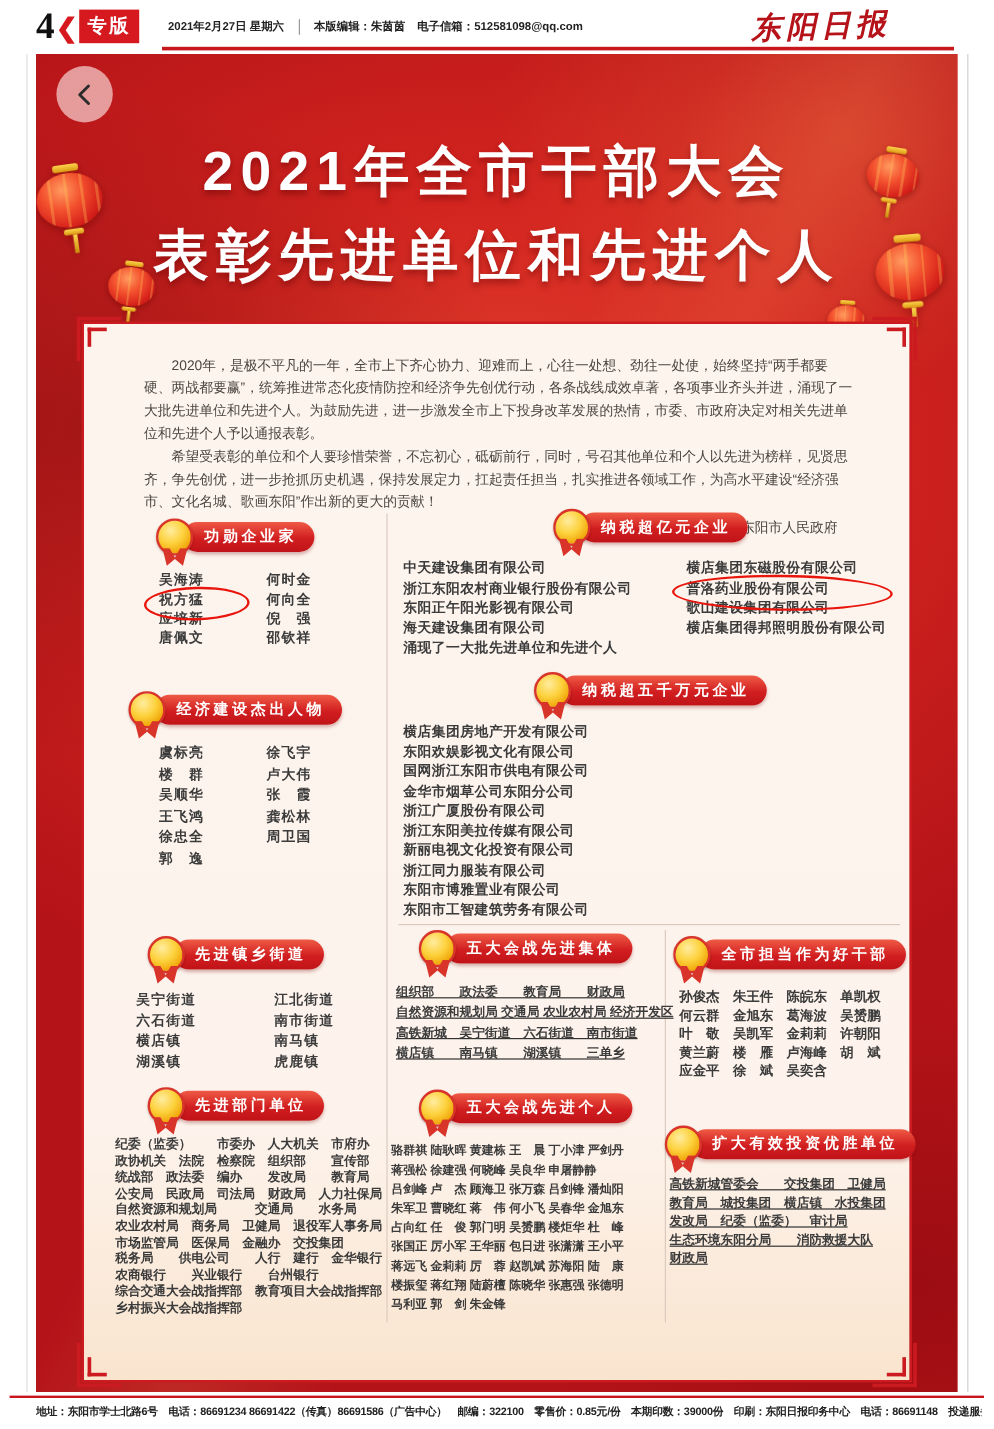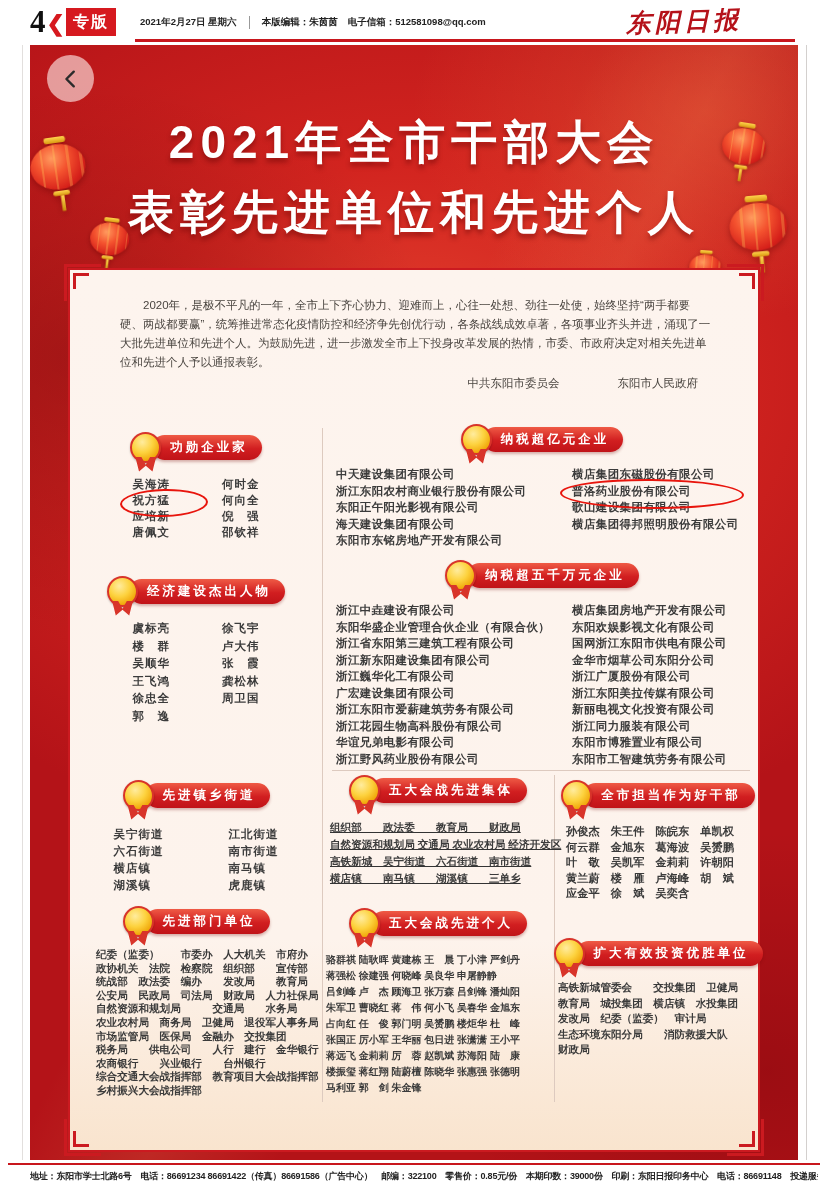--- a/index.html
+++ b/index.html
@@ -119,21 +119,21 @@
   #sec-haoganbu { left:484px; top:508px; width:208px; }
   #sec-haoganbu .lines { padding-left:12px; margin-top:12px; }
   #sec-haoganbu .line { font-size:11.2px; }
   #sec-bumen    { left:0;   top:634px; width:252px; }
   #sec-bumen .lines { padding-left:26px; margin-top:10px; }
   #sec-bumen .line { line-height:13.6px; }
   #sec-geren    { left:252px; top:636px; width:232px; }
   #sec-geren .lines { padding-left:4px; margin-top:12px; }
   #sec-geren .line { font-size:10px; line-height:16px; }
   #sec-kuoda    { left:484px; top:666px; width:208px; }
-  #sec-kuoda .lines { padding-left:4px; margin-top:10px; }
+  #sec-kuoda .lines { padding-left:4px; margin-top:10px;text-decoration:underline; }
 
   
   .circle { position:absolute; border:2.5px solid #e8150d; border-radius:50%; z-index:9; }
   #circle-zhu   { left:50px;  top:219px; width:88px;  height:28px; transform:rotate(-1.5deg); }
   #circle-puluo { left:490px; top:209px; width:184px; height:30px; transform:rotate(.6deg); }
 
   
   .footer { position:absolute; left:0; right:0; bottom:0; height:31px; background:#fff; }
   .footer-line { position:absolute; left:8px; right:8px; top:3px; height:2px; background:#c8161d; }
   .footer-text { position:absolute; left:30px; right:10px; top:10px; font-size:9px; font-weight:bold;
@@ -206,20 +206,21 @@
   </div>
 
   <div class="panel">
     <div class="corner c-tl"></div>
     <div class="corner c-tr"></div>
     <div class="corner c-br"></div>
     <div class="corner c-bl"></div>
 
     <div class="intro">
       <p>2020年，是极不平凡的一年，全市上下齐心协力、迎难而上，心往一处想、劲往一处使，始终坚持“两手都要硬、两战都要赢”，统筹推进常态化疫情防控和经济争先创优行动，各条战线成效卓著，各项事业齐头并进，涌现了一大批先进单位和先进个人。为鼓励先进，进一步激发全市上下投身改革发展的热情，市委、市政府决定对相关先进单位和先进个人予以通报表彰。</p>
+      <p>希望受表彰的单位和个人要珍惜荣誉，不忘初心，砥砺前行，同时，号召其他单位和个人以先进为榜样，见贤思齐，争先创优，进一步抢抓历史机遇，保持发展定力，扛起责任担当，扎实推进各领域工作，为高水平建设“经济强市、文化名城、歌画东阳”作出新的更大的贡献！</p>
       <div class="sig">
         <span>中共东阳市委员会</span>
         <span>东阳市人民政府</span>
       </div>
     </div>
 
     <div class="vdiv1"></div>
     <div class="vdiv2"></div>
     <div class="hdiv"></div>
 
@@ -248,21 +249,21 @@
       <div class="badge">
         <span class="medal"></span>
         <span class="pill">纳税超亿元企业</span>
       </div>
       <div class="comp-wrap">
         <div class="comp-col1">
             <div class="company">中天建设集团有限公司</div>
             <div class="company">浙江东阳农村商业银行股份有限公司</div>
             <div class="company">东阳正午阳光影视有限公司</div>
             <div class="company">海天建设集团有限公司</div>
-            <div class="company">东阳市东铭房地产开发有限公司</div>
+            <div class="company">涌现了一大批先进单位和先进个人</div>
           </div>
         <div class="comp-col2">
             <div class="company">横店集团东磁股份有限公司</div>
             <div class="company">普洛药业股份有限公司</div>
             <div class="company">歌山建设集团有限公司</div>
             <div class="company">横店集团得邦照明股份有限公司</div>
           </div>
       </div>
     </div>
 
@@ -289,32 +290,20 @@
           </div>
       </div>
     </div>
 
     <div class="sec" id="sec-nawu">
       <div class="badge">
         <span class="medal"></span>
         <span class="pill">纳税超五千万元企业</span>
       </div>
       <div class="comp-wrap">
-        <div class="comp-col1">
-            <div class="company">浙江中垚建设有限公司</div>
-            <div class="company">东阳华盛企业管理合伙企业（有限合伙）</div>
-            <div class="company">浙江省东阳第三建筑工程有限公司</div>
-            <div class="company">浙江新东阳建设集团有限公司</div>
-            <div class="company">浙江巍华化工有限公司</div>
-            <div class="company">广宏建设集团有限公司</div>
-            <div class="company">浙江东阳市爱薪建筑劳务有限公司</div>
-            <div class="company">浙江花园生物高科股份有限公司</div>
-            <div class="company">华谊兄弟电影有限公司</div>
-            <div class="company">浙江野风药业股份有限公司</div>
-          </div>
         <div class="comp-col2">
             <div class="company">横店集团房地产开发有限公司</div>
             <div class="company">东阳欢娱影视文化有限公司</div>
             <div class="company">国网浙江东阳市供电有限公司</div>
             <div class="company">金华市烟草公司东阳分公司</div>
             <div class="company">浙江广厦股份有限公司</div>
             <div class="company">浙江东阳美拉传媒有限公司</div>
             <div class="company">新丽电视文化投资有限公司</div>
             <div class="company">浙江同力服装有限公司</div>
             <div class="company">东阳市博雅置业有限公司</div>

